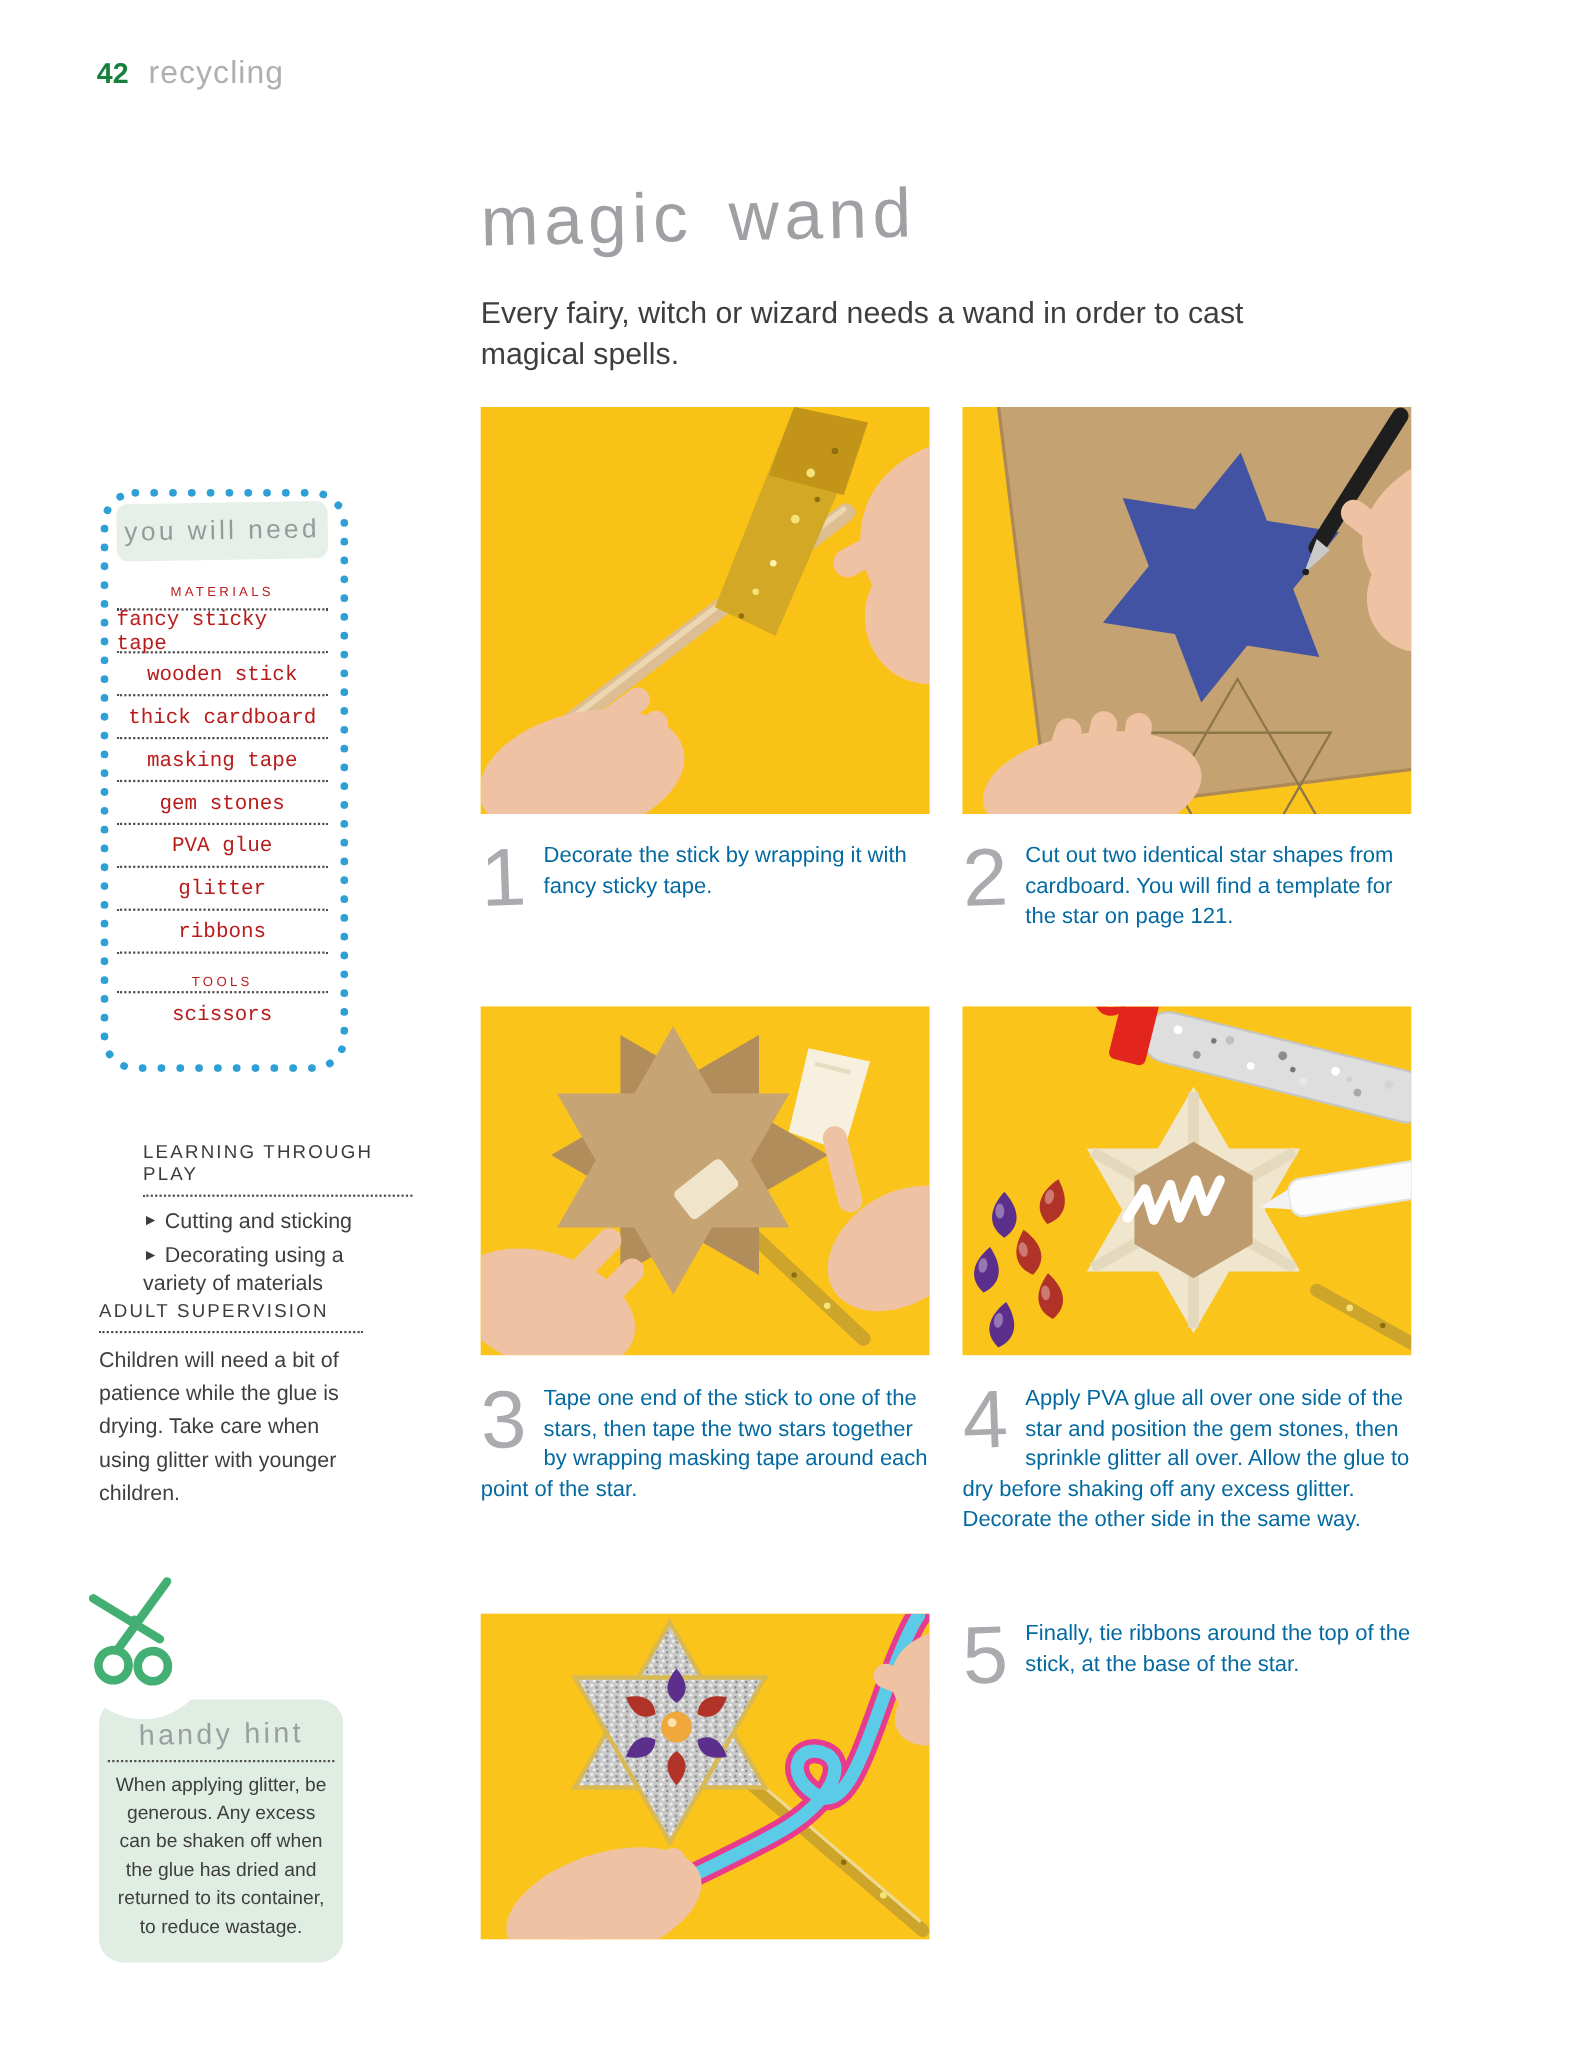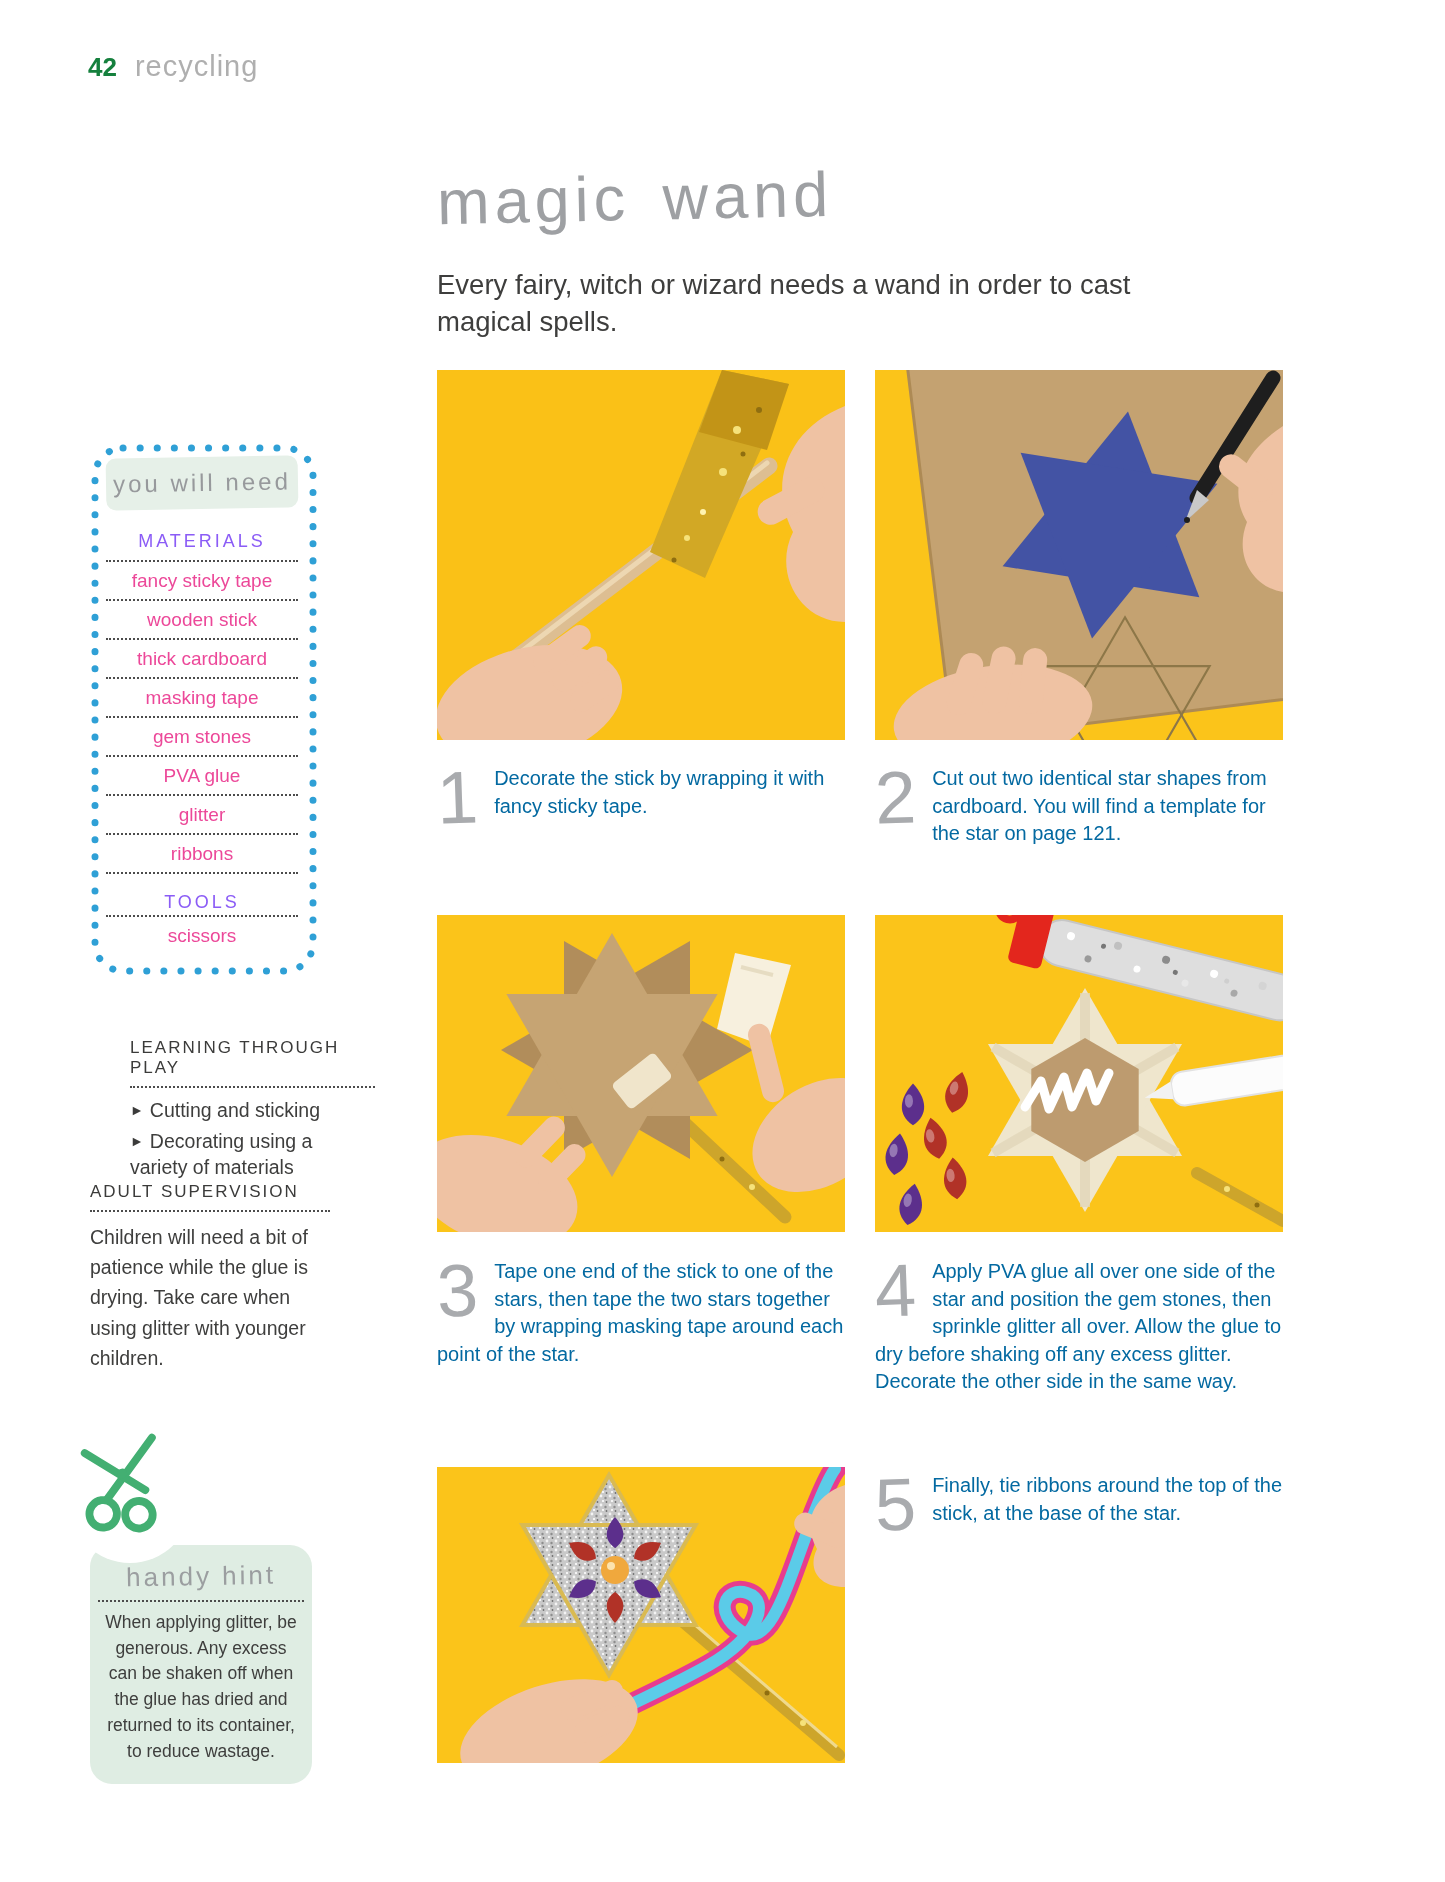--- a/index.html
+++ b/index.html
@@ -16,24 +16,24 @@
          letter-spacing:5px;word-spacing:10px;transform:rotate(-1.2deg);}
   .intro{position:absolute;left:437px;top:266px;width:705px;font-size:27.5px;
          line-height:1.36;color:#3E3E3D;}
   
   .need-box{position:absolute;left:90px;top:443px;width:228px;height:533px;}
   .need-border{position:absolute;left:0;top:0;}
   .need-inner{position:absolute;left:16px;right:20px;top:14px;}
   .need-band{background:#E6F0E8;border-radius:10px;height:52px;display:flex;
              align-items:center;justify-content:center;font-size:24px;color:#97999C;
              letter-spacing:3px;transform:rotate(-1deg);}
-  .side-label{margin-top:22px;text-align:center;color:#8b5cf6;letter-spacing:3px;font-size:18px;}
+  .side-label{margin-top:22px;text-align:center;color:#b91c1c;letter-spacing:3px;font-size:12px;}
   .need-list{list-style:none;margin:8px 0 0;padding:0;border-bottom:2px dotted #4C4C4C;}
   .need-list li{border-top:2px dotted #4C4C4C;height:37px;display:flex;align-items:center;
-                justify-content:center;font-size:19px;color:#ec4899;}
+                justify-content:center;font-size:19px;color:#b91c1c;font-family:Liberation Mono, monospace;}
   .need-list.tools{margin-top:2px;}
   
   .sideheading{font-size:17px;color:#3B3B3A;letter-spacing:2px;font-weight:normal;margin:0;
                padding-bottom:8px;border-bottom:2px dotted #4C4C4C;}
   .learn{position:absolute;left:90px;top:1038px;width:245px;margin-left:40px;}
   .learn ul{list-style:none;margin:10px 0 0;padding:0;}
   .learn li{font-size:19.5px;line-height:1.3;margin-top:6px;color:#3E3E3D;}
   .learn .b{font-size:14px;color:#3B3B3A;margin-right:6px;vertical-align:2px;}
   .supervision{position:absolute;left:90px;top:1182px;width:240px;}
   .supervision p{font-size:19.5px;line-height:1.55;margin:10px 0 0;color:#3E3E3D;}

